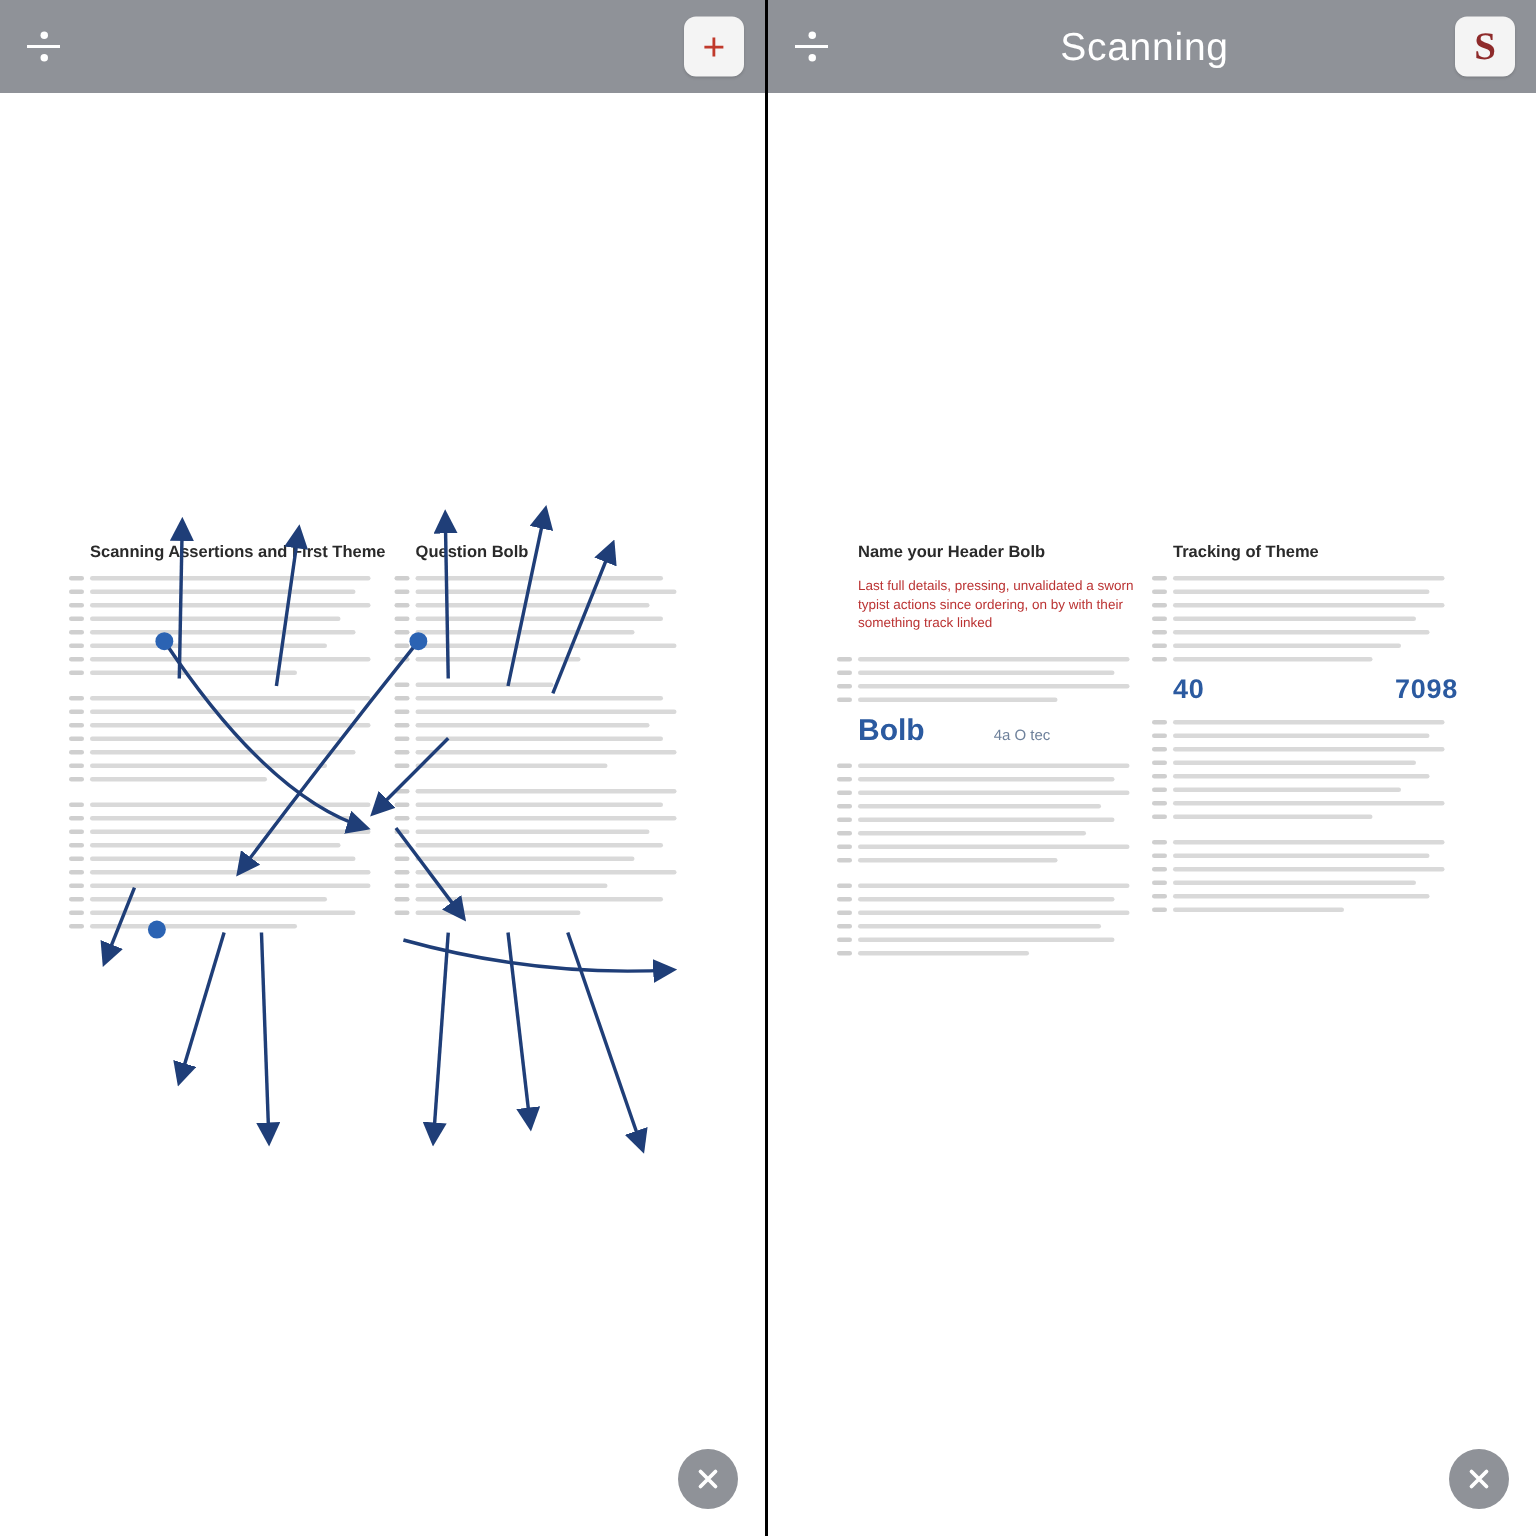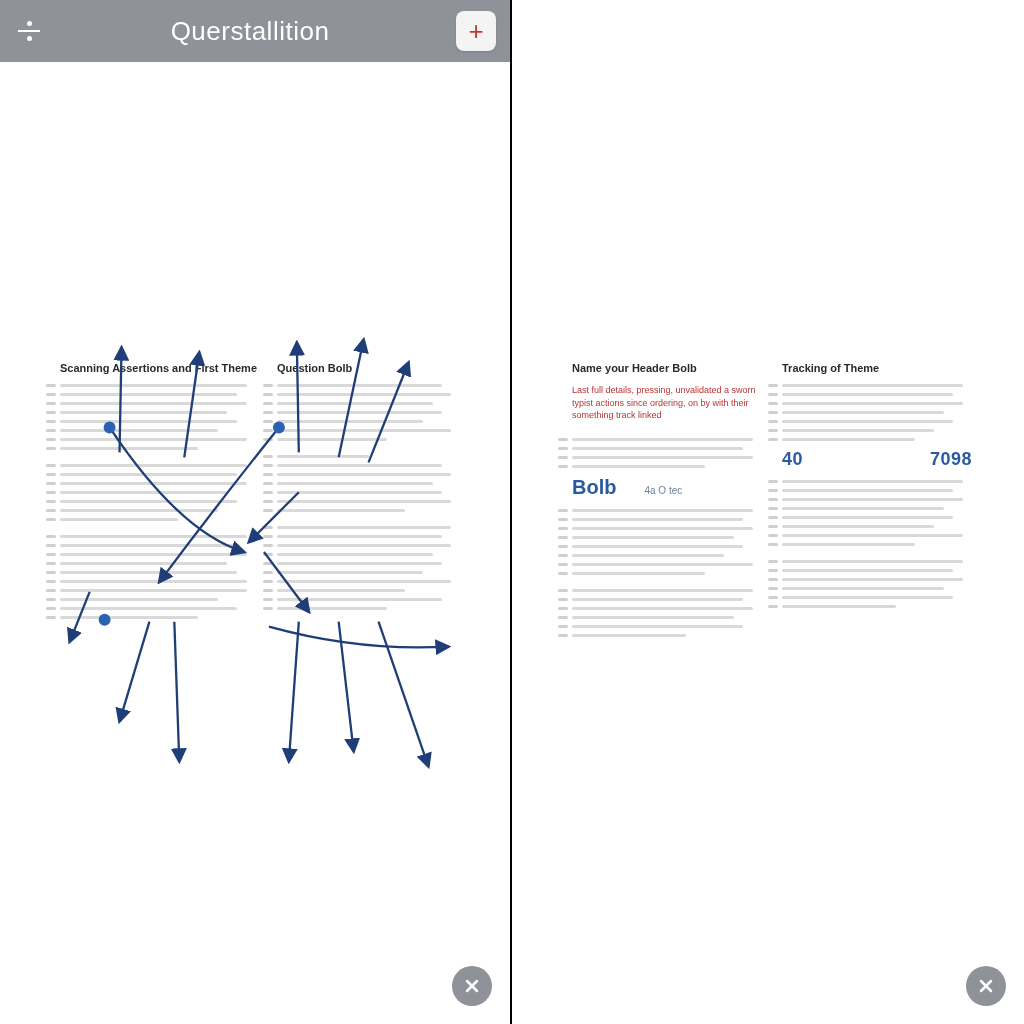--- a/index.html
+++ b/index.html
@@ -23,21 +23,21 @@
 
   .columns { display:flex; gap:20px; }
   .col { flex:1; }
   .col-head { font-size:11px; font-weight:700; color:#2a2a2a; margin-bottom:10px; white-space:nowrap; }
   .col-head.red { color:#b33; font-weight:500; font-size:9px; line-height:1.4; white-space:normal; }
 
   .tline { height:3px; background:#d9d9d9; border-radius:2px; margin-bottom:6px; position:relative; }
   .tline::before { content:""; position:absolute; left:-14px; top:0; width:10px; height:3px; background:#cfcfcf; border-radius:2px; }
   .tline.w95{width:95%}.tline.w90{width:90%}.tline.w85{width:85%}.tline.w80{width:80%}.tline.w70{width:70%}.tline.w60{width:60%}.tline.w50{width:50%}
 
-  .statrow { display:flex; align-items:baseline; margin:8px 0 10px; }
+  .statrow { display:flex; align-items:baseline; gap:18px; margin:8px 0 10px; }
   .stat-label { color:#2b5aa0; font-weight:700; font-size:20px; }
   .stat-num { color:#2b5aa0; font-weight:700; font-size:18px; letter-spacing:.5px;}
   .stat-small { color:#6e819b; font-size:10px;margin-left:28px; }
 
   
   .arrows { position:absolute; left:0; top:0; width:100%; height:100%; pointer-events:none; }
 
   .closebtn { position:absolute; right:18px; bottom:18px; width:40px; height:40px; border-radius:50%; background:#8f9298; display:flex; align-items:center; justify-content:center; cursor:pointer; }
   .closebtn svg { width:20px; height:20px; }
 </style>
@@ -46,21 +46,20 @@
 
 <div class="split">
 
   <div class="pane left">
     <div class="topbar">
       <div class="menu-divide">
         <div class="dot"></div>
           <div class="bar"></div>
           <div class="dot"></div>
       </div>
-      <div class="title">Querstallition</div>
       <div class="sqbtn plus">+</div>
     </div>
 
     <div class="canvas">
       <div class="doc">
         <div class="columns">
           <div class="col">
             <div class="col-head">Scanning Assertions and First Theme</div>
             <div class="tline w95"></div>
               <div class="tline w90"></div>
@@ -153,20 +152,29 @@
 
       <div class="closebtn">
         <svg viewBox="0 0 24 24">
             <path d="M6 6 L18 18 M18 6 L6 18" stroke="#fff" stroke-width="3" stroke-linecap="round"></path>
           </svg>
       </div>
     </div>
   </div>
 
   <div class="pane">
+    <div class="topbar">
+      <div class="menu-divide">
+        <div class="dot"></div>
+          <div class="bar"></div>
+          <div class="dot"></div>
+      </div>
+      <div class="title">Scanning</div>
+      <div class="sqbtn s">S</div>
+    </div>
 
     <div class="canvas">
       <div class="doc">
         <div class="columns">
           <div class="col">
             <div class="col-head">Name your Header Bolb</div>
             <div class="col-head red">Last full details, pressing, unvalidated a sworn typist actions since ordering, on by with their something track linked</div>
             <div style="height:6px"></div>
             <div class="tline w95"></div>
               <div class="tline w90"></div>

